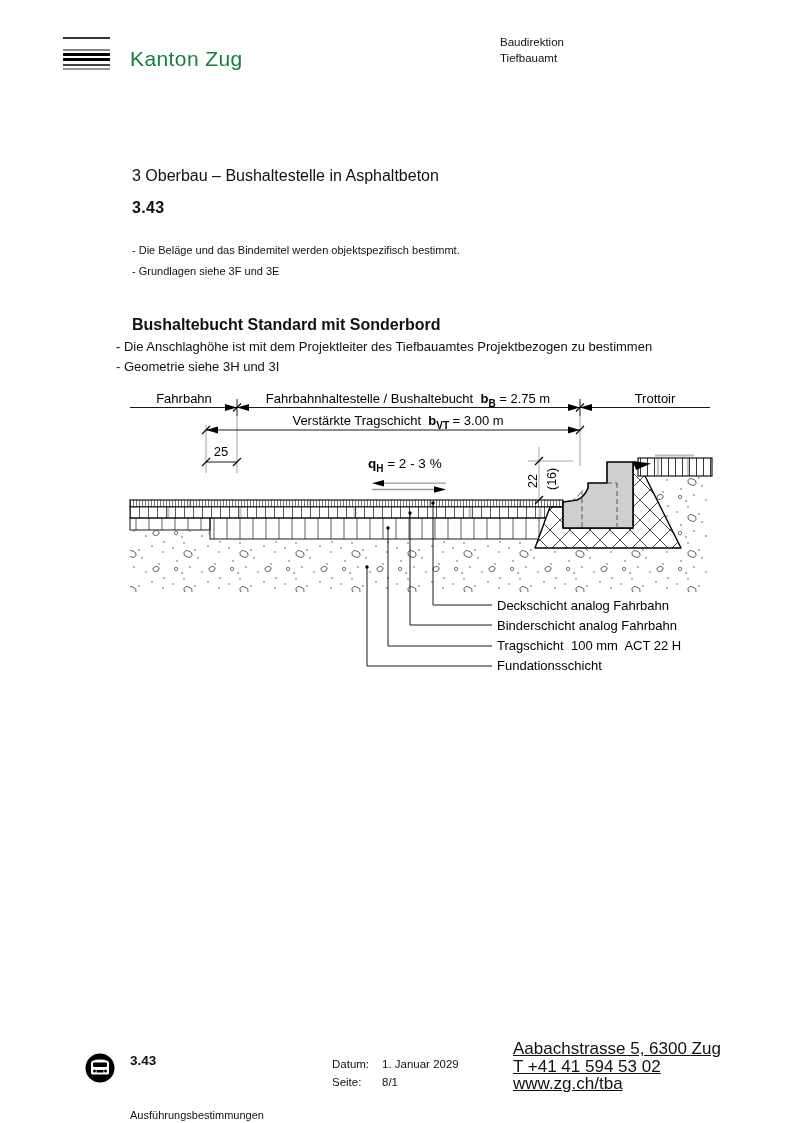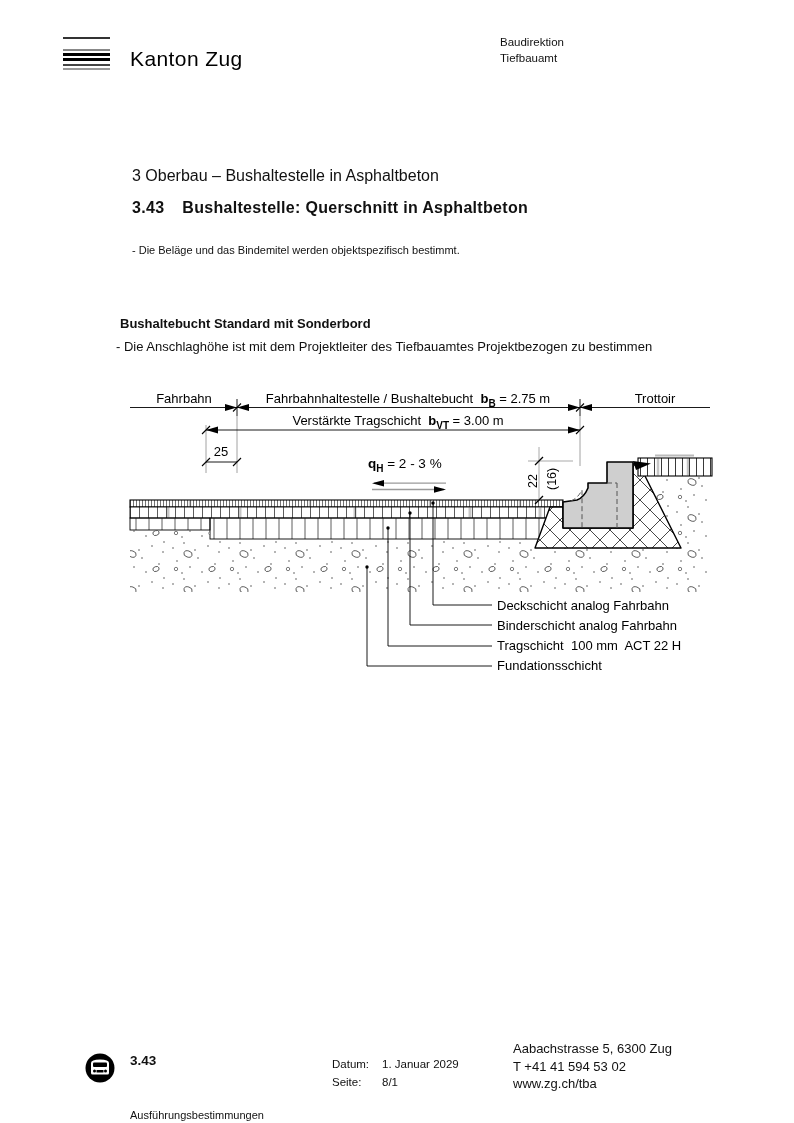--- a/index.html
+++ b/index.html
@@ -4,41 +4,41 @@
 <style>
   * { margin:0; padding:0; box-sizing:border-box; }
   html,body { width:794px; height:1123px; background:#ffffff;
               font-family:"Liberation Sans", sans-serif; color:#111; }
   .page { position:relative; width:794px; height:1123px; overflow:hidden; background:#fff; }
   .abs { position:absolute; }
 
   
   .logo-lines { left:63px; top:37px; width:47px; }
   .logo-lines .b { width:100%; }
-  .wordmark { left:130px; top:47px; font-size:21px; letter-spacing:0.4px; color:#000000; }
+  .wordmark { left:130px; top:47px; font-size:21px; letter-spacing:0.4px; color:#15803d; }
   .org { left:500px; top:35px; font-size:11.5px; line-height:15.5px; }
 
   
   .breadcrumb { left:132px; top:167px; font-size:16px; }
   .title { left:132px; top:199px; font-size:16px; font-weight:bold; letter-spacing:0.3px; display:flex; gap:18px; }
   .bullets1 { left:132px; top:240px; font-size:11px; line-height:21px; }
-  .subhead { left:120px; top:316px; font-size:13px; font-weight:bold; }
+  .subhead { left:132px; top:316px; font-size:16px; font-weight:bold; }
   .bullets2 { left:116px; top:337px; font-size:13px; line-height:20px; }
 
   
   .drawing { left:0; top:385px; }
 
   
   .f-icon { left:84px; top:1052px; }
   .f-num { left:130px; top:1053px; font-size:13.5px; font-weight:bold; }
   .f-type { left:130px; top:1109px; font-size:11px; }
   .f-mid { left:332px; top:1055px; font-size:11.5px; line-height:18px; }
   .f-mid-row { display:flex; }
   .f-mid-label { width:50px; }
-  .f-right { left:513px; top:1040px; font-size:13px; line-height:17.5px; }
+  .f-right { left:513px; top:1040px; font-size:17px; line-height:17.5px;text-decoration:underline; }
 </style>
 </head>
 <body>
 
 <div class="page">
 
   <div class="abs logo-lines">
     <div class="b" style="height:2px;background:#333;"></div>
     <div class="b" style="height:1.5px;background:#888;margin-top:10px;"></div>
     <div class="b" style="height:3px;background:#000;margin-top:2px;"></div>
@@ -48,29 +48,30 @@
   </div>
   <div class="abs wordmark">Kanton Zug</div>
   <div class="abs org">
     <div>Baudirektion</div>
     <div>Tiefbauamt</div>
   </div>
 
   <div class="abs breadcrumb">3 Oberbau – Bushaltestelle in Asphaltbeton</div>
   <div class="abs title">
     <span>3.43</span>
-    <span>Bushaltestelle: Querschnitt in Asphaltbeton</span>
   </div>
   <div class="abs bullets1">
     <div>- Die Beläge und das Bindemitel werden objektspezifisch bestimmt.</div>
+    <div>- Grundlagen siehe 3F und 3E</div>
   </div>
 
   <div class="abs subhead">Bushaltebucht Standard mit Sonderbord</div>
   <div class="abs bullets2">
     <div>- Die Anschlaghöhe ist mit dem Projektleiter des Tiefbauamtes Projektbezogen zu bestimmen</div>
+    <div>- Geometrie siehe 3H und 3I</div>
   </div>
 
   <svg class="abs drawing" width="794" height="300" viewBox="0 385 794 300">
     <defs>
       <pattern id="pat-deck" width="3" height="10" patternUnits="userSpaceOnUse">
         <line x1="1.5" y1="0" x2="1.5" y2="10" stroke="#3a3a3a" stroke-width="0.7"></line>
       </pattern>
       <pattern id="pat-binder" width="9" height="20" patternUnits="userSpaceOnUse">
         <line x1="4.5" y1="0" x2="4.5" y2="20" stroke="#333" stroke-width="0.8"></line>
       </pattern>

